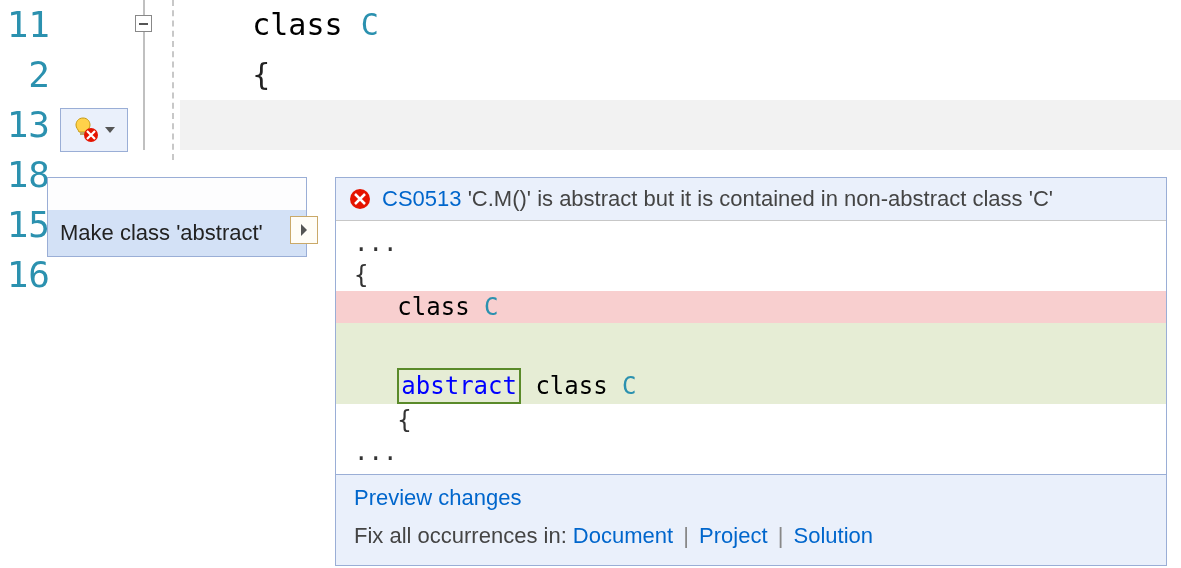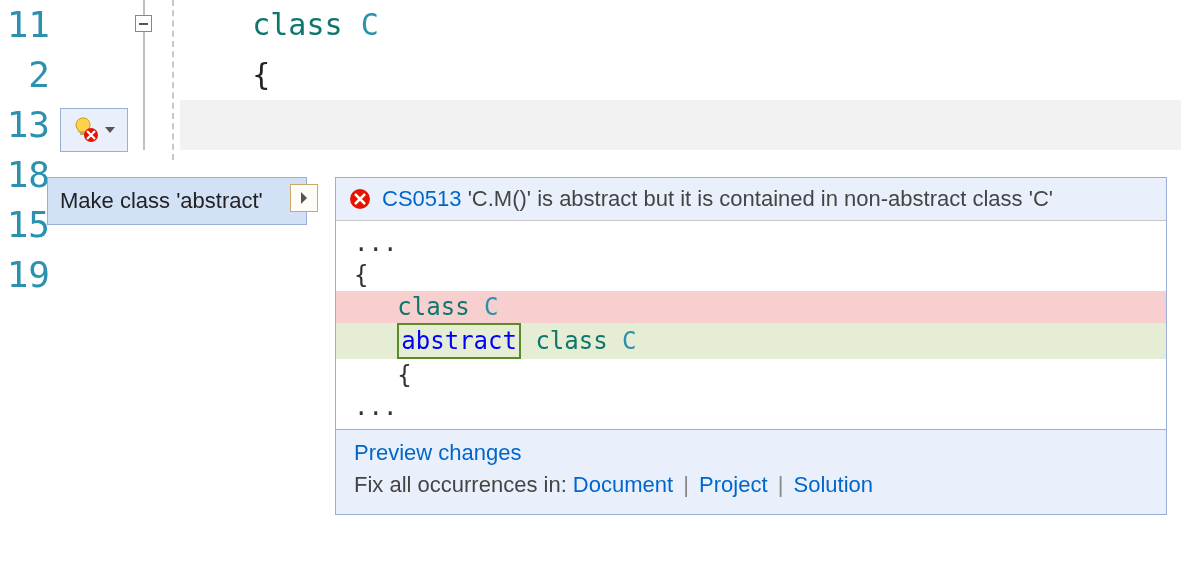--- a/index.html
+++ b/index.html
@@ -85,21 +85,21 @@
     top: 0;
     right: 0;
     font-family: Consolas, monospace;
     font-size: 30px;
     line-height: 50px;
   }
   .code-line {
     height: 50px;
     white-space: pre;
   }
-  .kw { color: #0f766e; }
+  .kw { color: #000000; }
   .type { color: #2b91af; }
   .plain { color: #222; }
 
   .current-line-bg {
     position: absolute;
     left: 180px;
     top: 100px;
     right: 0;
     height: 50px;
     background: #f2f2f2;
@@ -145,20 +145,21 @@
     border: 1px solid #9aaed6;
     background: #fdfdfe;
     font-size: 22px;
   }
   .quick-menu-item {
     padding: 10px 12px;
     display: flex;
     align-items: center;
     justify-content: space-between;
     color: #222;
+    margin-top: 32px;
   }
   .quick-menu-item.selected {
     background: #d3e1f6;
   }
   .submenu-arrow-box {
     width: 28px;
     height: 28px;
     border: 1px solid #caa968;
     background: #fffdf7;
     display: flex;
@@ -203,20 +204,21 @@
     padding: 0 18px;
     white-space: pre;
   }
   .diff-removed { background: #f8cfcf; }
   .diff-added { background: #e6edd5; }
   .abs-highlight {
     display: inline-block;
     border: 2px solid #5a8a2a;
     padding: 0 2px;
     color: #0000ff;
+    margin-top: 45px;
   }
 
   .preview-footer {
     background: #eaf0fb;
     border-top: 1px solid #9aaed6;
     padding: 10px 30px 16px 18px;
     font-size: 22px;
     color: #444;
   }
   .link { color: #0066cc; }
@@ -228,21 +230,21 @@
 <body>
 
 <div class="editor-area">
 
   <div class="line-numbers">
     <div>11</div>
     <div>2</div>
     <div>13</div>
     <div>18</div>
     <div>15</div>
-    <div>19</div>
+    <div>16</div>
   </div>
 
   <div class="fold-gutter">
     <div class="fold-line"></div>
     <div class="fold-box">
         <div class="fold-minus"></div>
       </div>
   </div>
 
   <div class="dash-gutter"></div>
@@ -293,21 +295,21 @@
       <div class="diff-line">...</div>
       <div class="diff-line">{</div>
       <div class="diff-line diff-removed">   <span class="kw">class </span><span class="type">C</span></div>
       <div class="diff-line diff-added">   <span class="abs-highlight">abstract</span><span> </span><span class="kw">class </span><span class="type">C</span></div>
       <div class="diff-line">   <span>{</span></div>
       <div class="diff-line">...</div>
     </div>
 
     <div class="preview-footer">
       <div><span class="link">Preview changes</span></div>
-      <div style="margin-top:6px;">
+      <div style="margin-top:12px;">
         <span>Fix all occurrences in: </span>
         <span class="link">Document</span>
         <span class="sep"> | </span>
         <span class="link">Project</span>
         <span class="sep"> | </span>
         <span class="link">Solution</span>
       </div>
     </div>
   </div>
 

